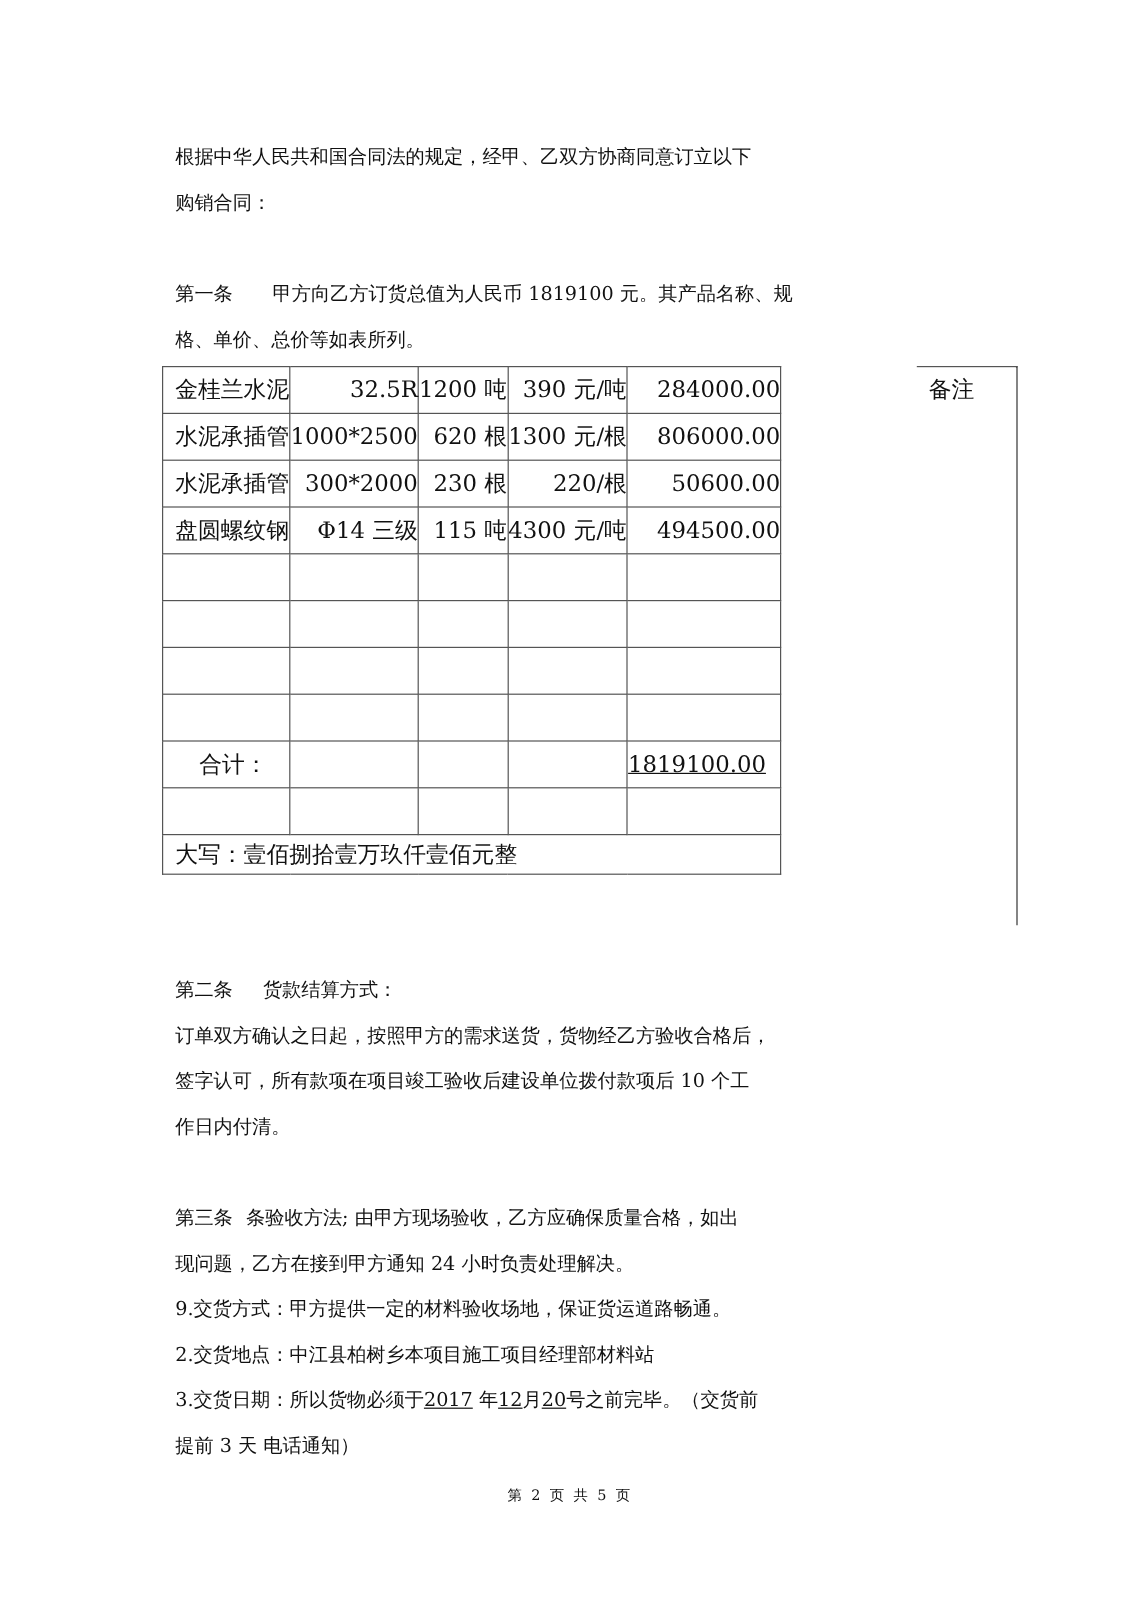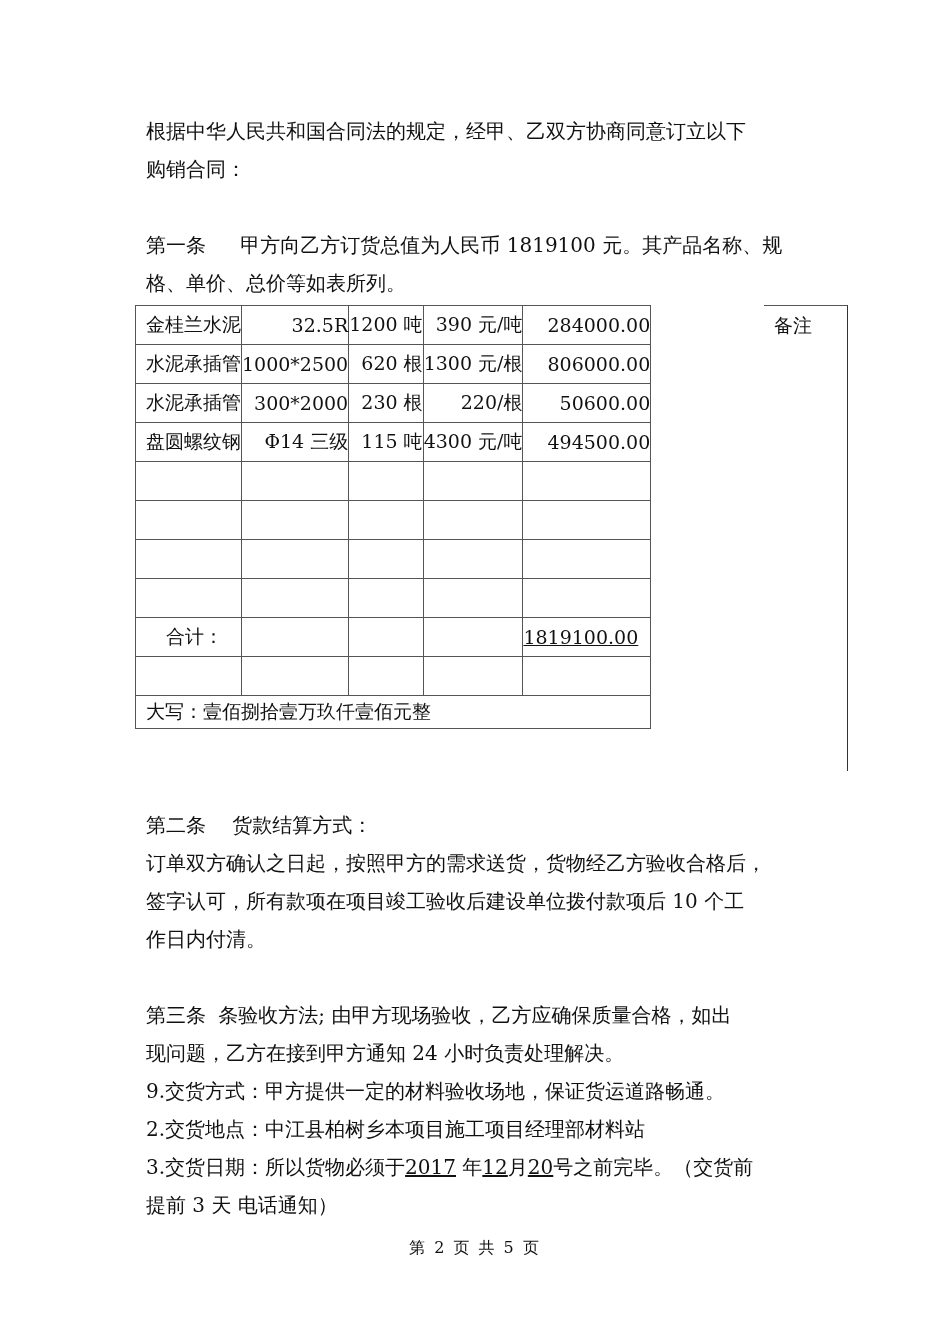--- a/index.html
+++ b/index.html
@@ -1,28 +1,28 @@
 <!DOCTYPE html>
 <html><head>
 <meta charset="utf-8">
 <style>
   html, body { margin:0; padding:0; background:#fff; }
   body { width:950px; height:1344px; position:relative; overflow:hidden;
          font-family:"DejaVu Serif","Liberation Serif",serif; color:#111; }
-  .p { position:absolute; left:146px; font-size:20px; line-height:38px; white-space:nowrap; }
+  .p { position:absolute; left:146px; font-size:16px; line-height:38px; white-space:nowrap; }
   .b { font-weight:normal; font-family:"DejaVu Sans","Liberation Sans",sans-serif; }
   .u { text-decoration:underline; }
   table.t { position:absolute; left:135px; top:305px; border-collapse:collapse; font-size:19px; }
   table.t td { border:1.5px solid #555; height:38px; padding:0 0 0 10px; vertical-align:middle; white-space:nowrap; }
   .c { text-align:right; padding:0 !important; }
   .r { text-align:right; padding:0 12px 0 0 !important;text-decoration:underline; }
   .notecol { position:absolute; left:764px; top:305px; width:84px; height:466px;
              border-top:1.5px solid #555; border-right:1.5px solid #333; box-sizing:border-box; }
   .notecol span { position:absolute; left:10px; top:2px; font-size:19px; line-height:34px; }
-  .footer { position:absolute; top:1238px; left:0; width:950px; text-align:center; font-size:16px; letter-spacing:2px; }
+  .footer { position:absolute; top:1238px; left:0; width:950px; text-align:center; font-size:12px; letter-spacing:2px; }
 </style>
 </head>
 <body>
 
 <div class="p" style="top:112px">根据中华人民共和国合同法的规定，经甲、乙双方协商同意订立以下</div>
 <div class="p" style="top:150px">购销合同：</div>
 
 <div class="p" style="top:226px">
   <span class="b">第一条</span>
   <span style="margin-left:28px">甲方向乙方订货总值为人民币 1819100 元。其产品名称、规</span>

